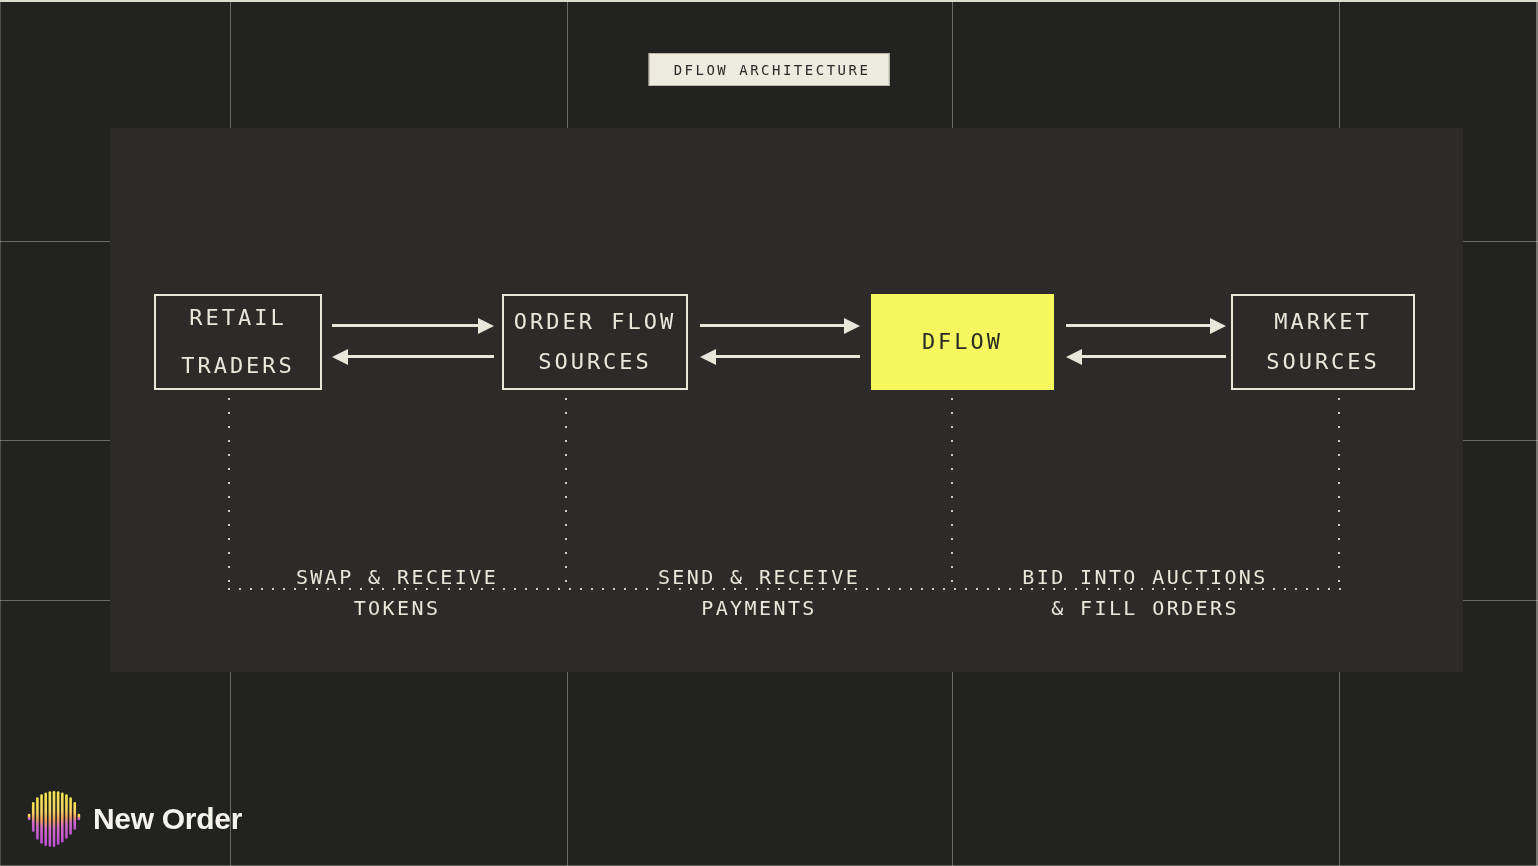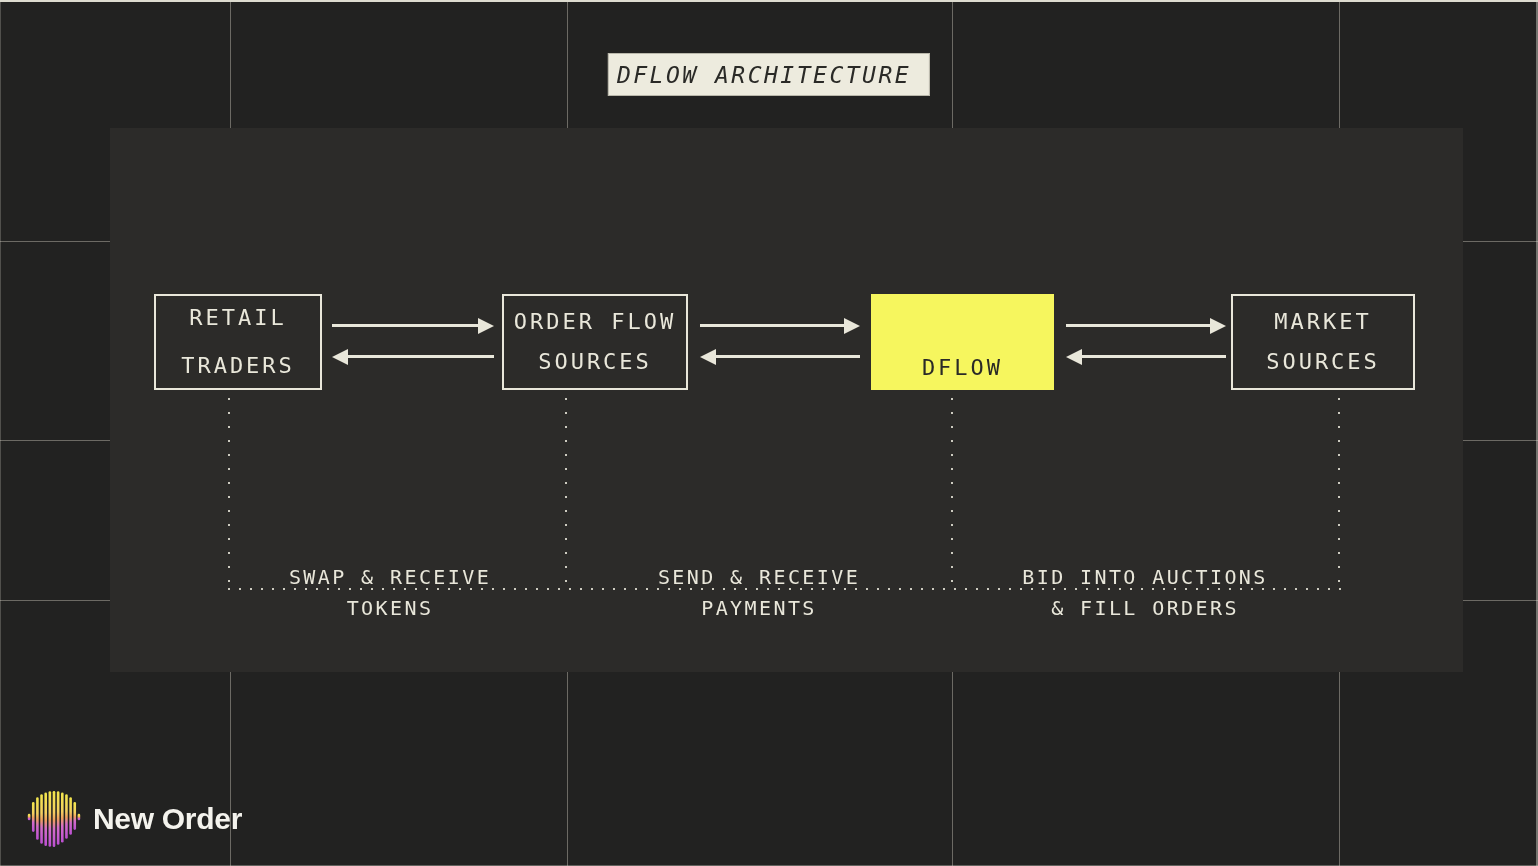--- a/index.html
+++ b/index.html
@@ -36,39 +36,38 @@
     width:1353px; height:544px;
     background:var(--panel);
     z-index:1;
   }
 
   .title-badge {
     position:absolute; left:50%; top:53px; transform:translateX(-50%);
     background:var(--titlebg);
     color:var(--ink);
     border:1px solid #b9b7aa;
-    font-size:23px; letter-spacing:2.5px;
-    padding:8px 18px 7px 8px;
+    font-size:14px; letter-spacing:2.5px;
+    padding:8px 18px 7px 24px;
     white-space:nowrap;
     z-index:3;
-    font-style:italic;
   }
 
   .node {
     position:absolute; top:294px; height:96px;
     border:2px solid var(--cream);
     color:var(--cream);
     display:flex; flex-direction:column; align-items:center; justify-content:center;
     font-size:22px; letter-spacing:3px; line-height:40px;
     text-align:center; white-space:nowrap;
     z-index:2;
   }
   .node.retail { left:154px; width:168px;gap:8px; }
   .node.order  { left:502px; width:186px; }
-  .node.dflow  { left:871px; width:183px; background:var(--yellow); border-color:var(--yellow); color:var(--ink);justify-content:flex-end; }
+  .node.dflow  { left:871px; width:183px; background:var(--yellow); border-color:var(--yellow); color:var(--ink); }
   .node.market { left:1231px; width:184px; }
   .node .l2:empty { display:none; }
 
   .arrow { position:absolute; height:3px; background:var(--cream); z-index:2; }
   .arrow.right::after {
     content:""; position:absolute; left:100%; top:-6.5px; width:0; height:0;
     border-top:8px solid transparent; border-bottom:8px solid transparent;
     border-left:16px solid var(--cream);
   }
   .arrow.left::before {
@@ -89,21 +88,21 @@
   }
 
   .flow-label {
     position:absolute; top:562px; width:340px;
     color:var(--cream);
     font-size:20px; letter-spacing:2.4px; line-height:31px;
     text-align:center; white-space:nowrap;
     z-index:3;
   }
   .flow-label span { display:block; }
-  .flow-label.f1 { left:220px; }
+  .flow-label.f1 { left:227px; }
   .flow-label.f2 { left:589px; }
   .flow-label.f3 { left:975px; }
 
   .brand {
     position:absolute; left:27px; top:789px;
     display:flex; align-items:center; gap:12px;
     z-index:4;
     text-align:center;
   }
   .brand-text {

